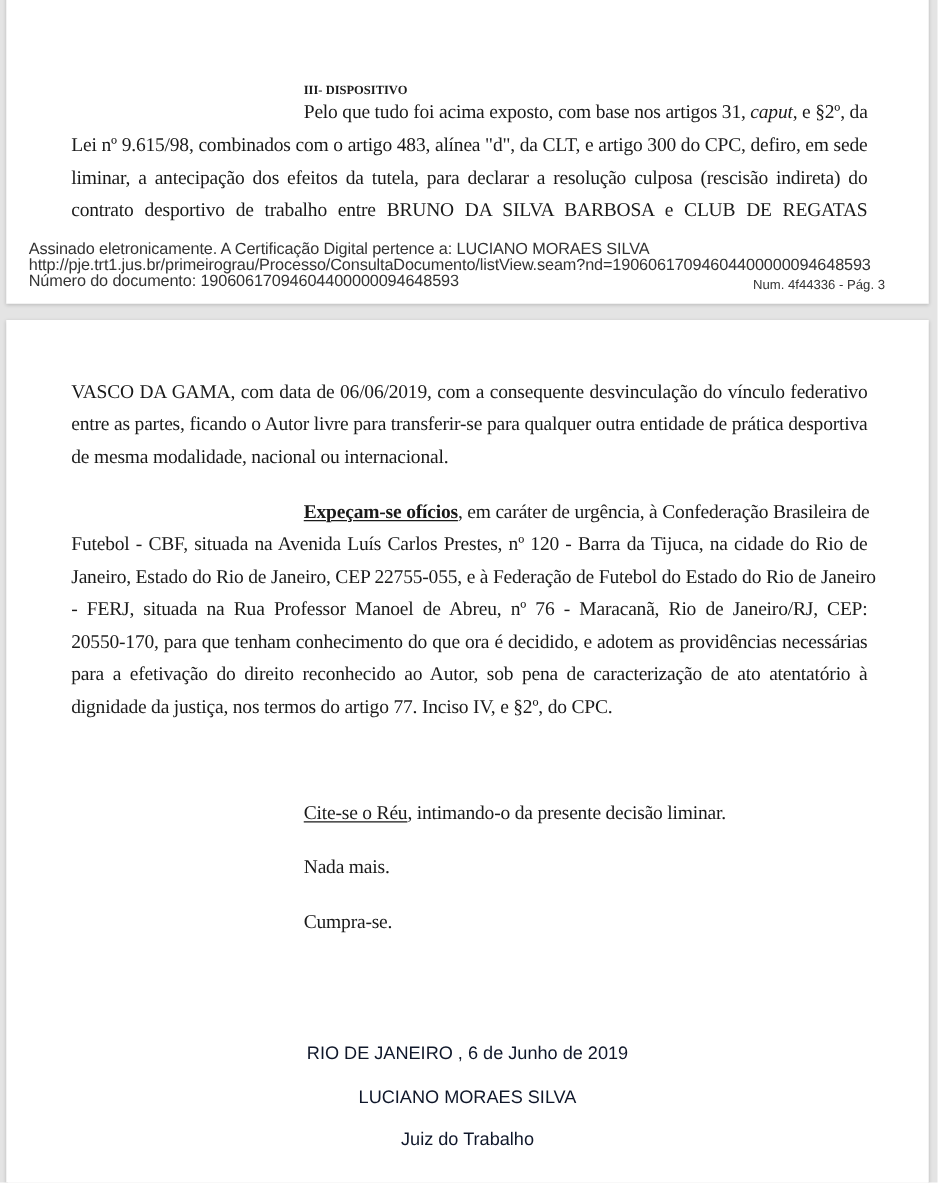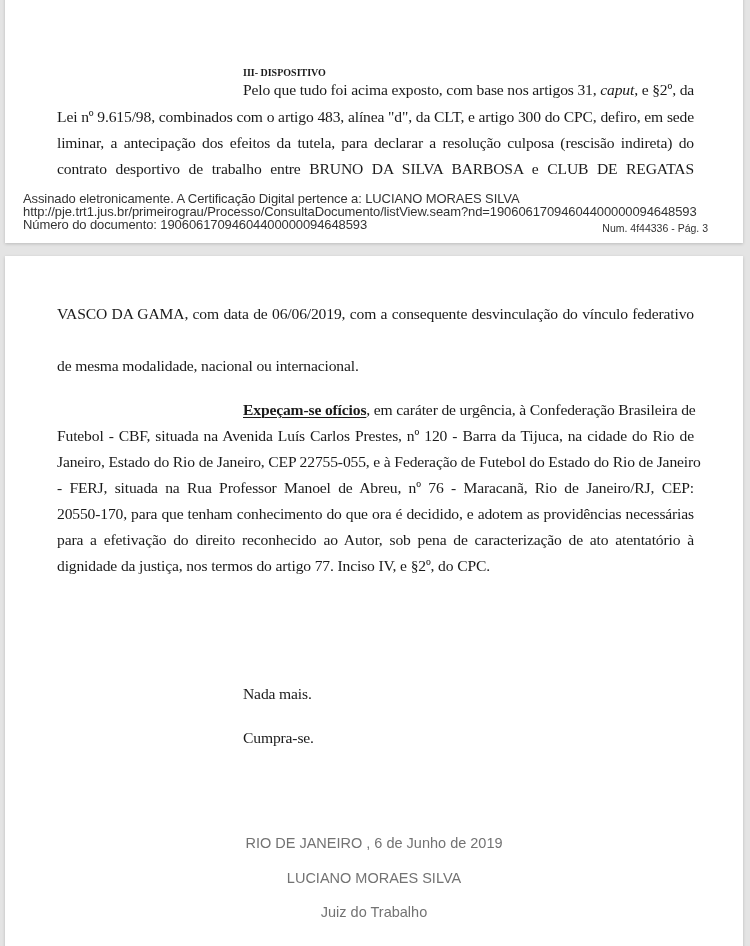--- a/index.html
+++ b/index.html
@@ -62,21 +62,21 @@
     color: #333;
     line-height: 13px;
   }
   .sig {
     position: absolute;
     left: 0; width: 738px;
     text-align: center;
     font-family: "Liberation Sans", sans-serif;
     font-size: 14.5px;
     line-height: 20px;
-    color: #737373;
+    color: #0f172a;
     padding-left: 0;
   }
 </style>
 </head>
 <body>
 
 <div class="page" id="page1">
   <div class="heading" style="top:52px;">III- DISPOSITIVO</div>
 
   <div class="line indent" style="top:90px;"><span>Pelo que tudo foi acima exposto, com base nos artigos 31, </span><i>caput</i><span>, e §2º, da</span></div>
@@ -85,29 +85,31 @@
   <div class="line" style="top:169px;"><span>contrato desportivo de trabalho entre </span><b>BRUNO DA SILVA BARBOSA</b><span> e </span><b>CLUB DE REGATAS</b></div>
 
   <div class="footer-small" style="top:202px;">Assinado eletronicamente. A Certificação Digital pertence a: LUCIANO MORAES SILVA</div>
   <div class="footer-small" style="top:215px;">http://pje.trt1.jus.br/primeirograu/Processo/ConsultaDocumento/listView.seam?nd=19060617094604400000094648593</div>
   <div class="footer-small" style="top:228px;">Número do documento: 19060617094604400000094648593</div>
   <div class="page-num" style="top:232px;">Num. 4f44336 - Pág. 3</div>
 </div>
 
 <div class="page" id="page2">
   <div class="line" style="top:48px;"><b>VASCO DA GAMA</b><span>, com data de 06/06/2019, com a consequente desvinculação do vínculo federativo</span></div>
+  <div class="line" style="top:74px;"><span>entre as partes, ficando o Autor livre para transferir-se para qualquer outra entidade de prática desportiva</span></div>
   <div class="line last" style="top:100px;"><span>de mesma modalidade, nacional ou internacional.</span></div>
 
   <div class="line indent" style="top:144px;"><u style="font-weight: bold;">Expeçam-se ofícios</u><span>, em caráter de urgência, à Confederação Brasileira de</span></div>
   <div class="line" style="top:170px;"><span>Futebol - CBF, situada na Avenida Luís Carlos Prestes, nº 120 - Barra da Tijuca, na cidade do Rio de</span></div>
   <div class="line" style="top:196px;"><span>Janeiro, Estado do Rio de Janeiro, CEP 22755-055, e à Federação de Futebol do Estado do Rio de Janeiro</span></div>
   <div class="line" style="top:222px;"><span>- FERJ, situada na Rua Professor Manoel de Abreu, nº 76 - Maracanã, Rio de Janeiro/RJ, CEP:</span></div>
   <div class="line" style="top:248px;"><span>20550-170, para que tenham conhecimento do que ora é decidido, e adotem as providências necessárias</span></div>
   <div class="line" style="top:274px;"><span>para a efetivação do direito reconhecido ao Autor, sob pena de caracterização de ato atentatório à</span></div>
   <div class="line last" style="top:300px;"><span>dignidade da justiça, nos termos do artigo 77. Inciso IV, e §2º, do CPC.</span></div>
 
+  <div class="line para-indent" style="top:385px;"><u>Cite-se o Réu</u><span>, intimando-o da presente decisão liminar.</span></div>
   <div class="line para-indent" style="top:428px;"><span>Nada mais.</span></div>
   <div class="line para-indent" style="top:472px;"><span>Cumpra-se.</span></div>
 
   <div class="sig" style="top:577px;">RIO DE JANEIRO , 6 de Junho de 2019</div>
   <div class="sig" style="top:646px;">Juiz do Trabalho</div>
   <div class="sig" style="top:612px;">LUCIANO MORAES SILVA</div>
 </div>
 
 </body></html>

